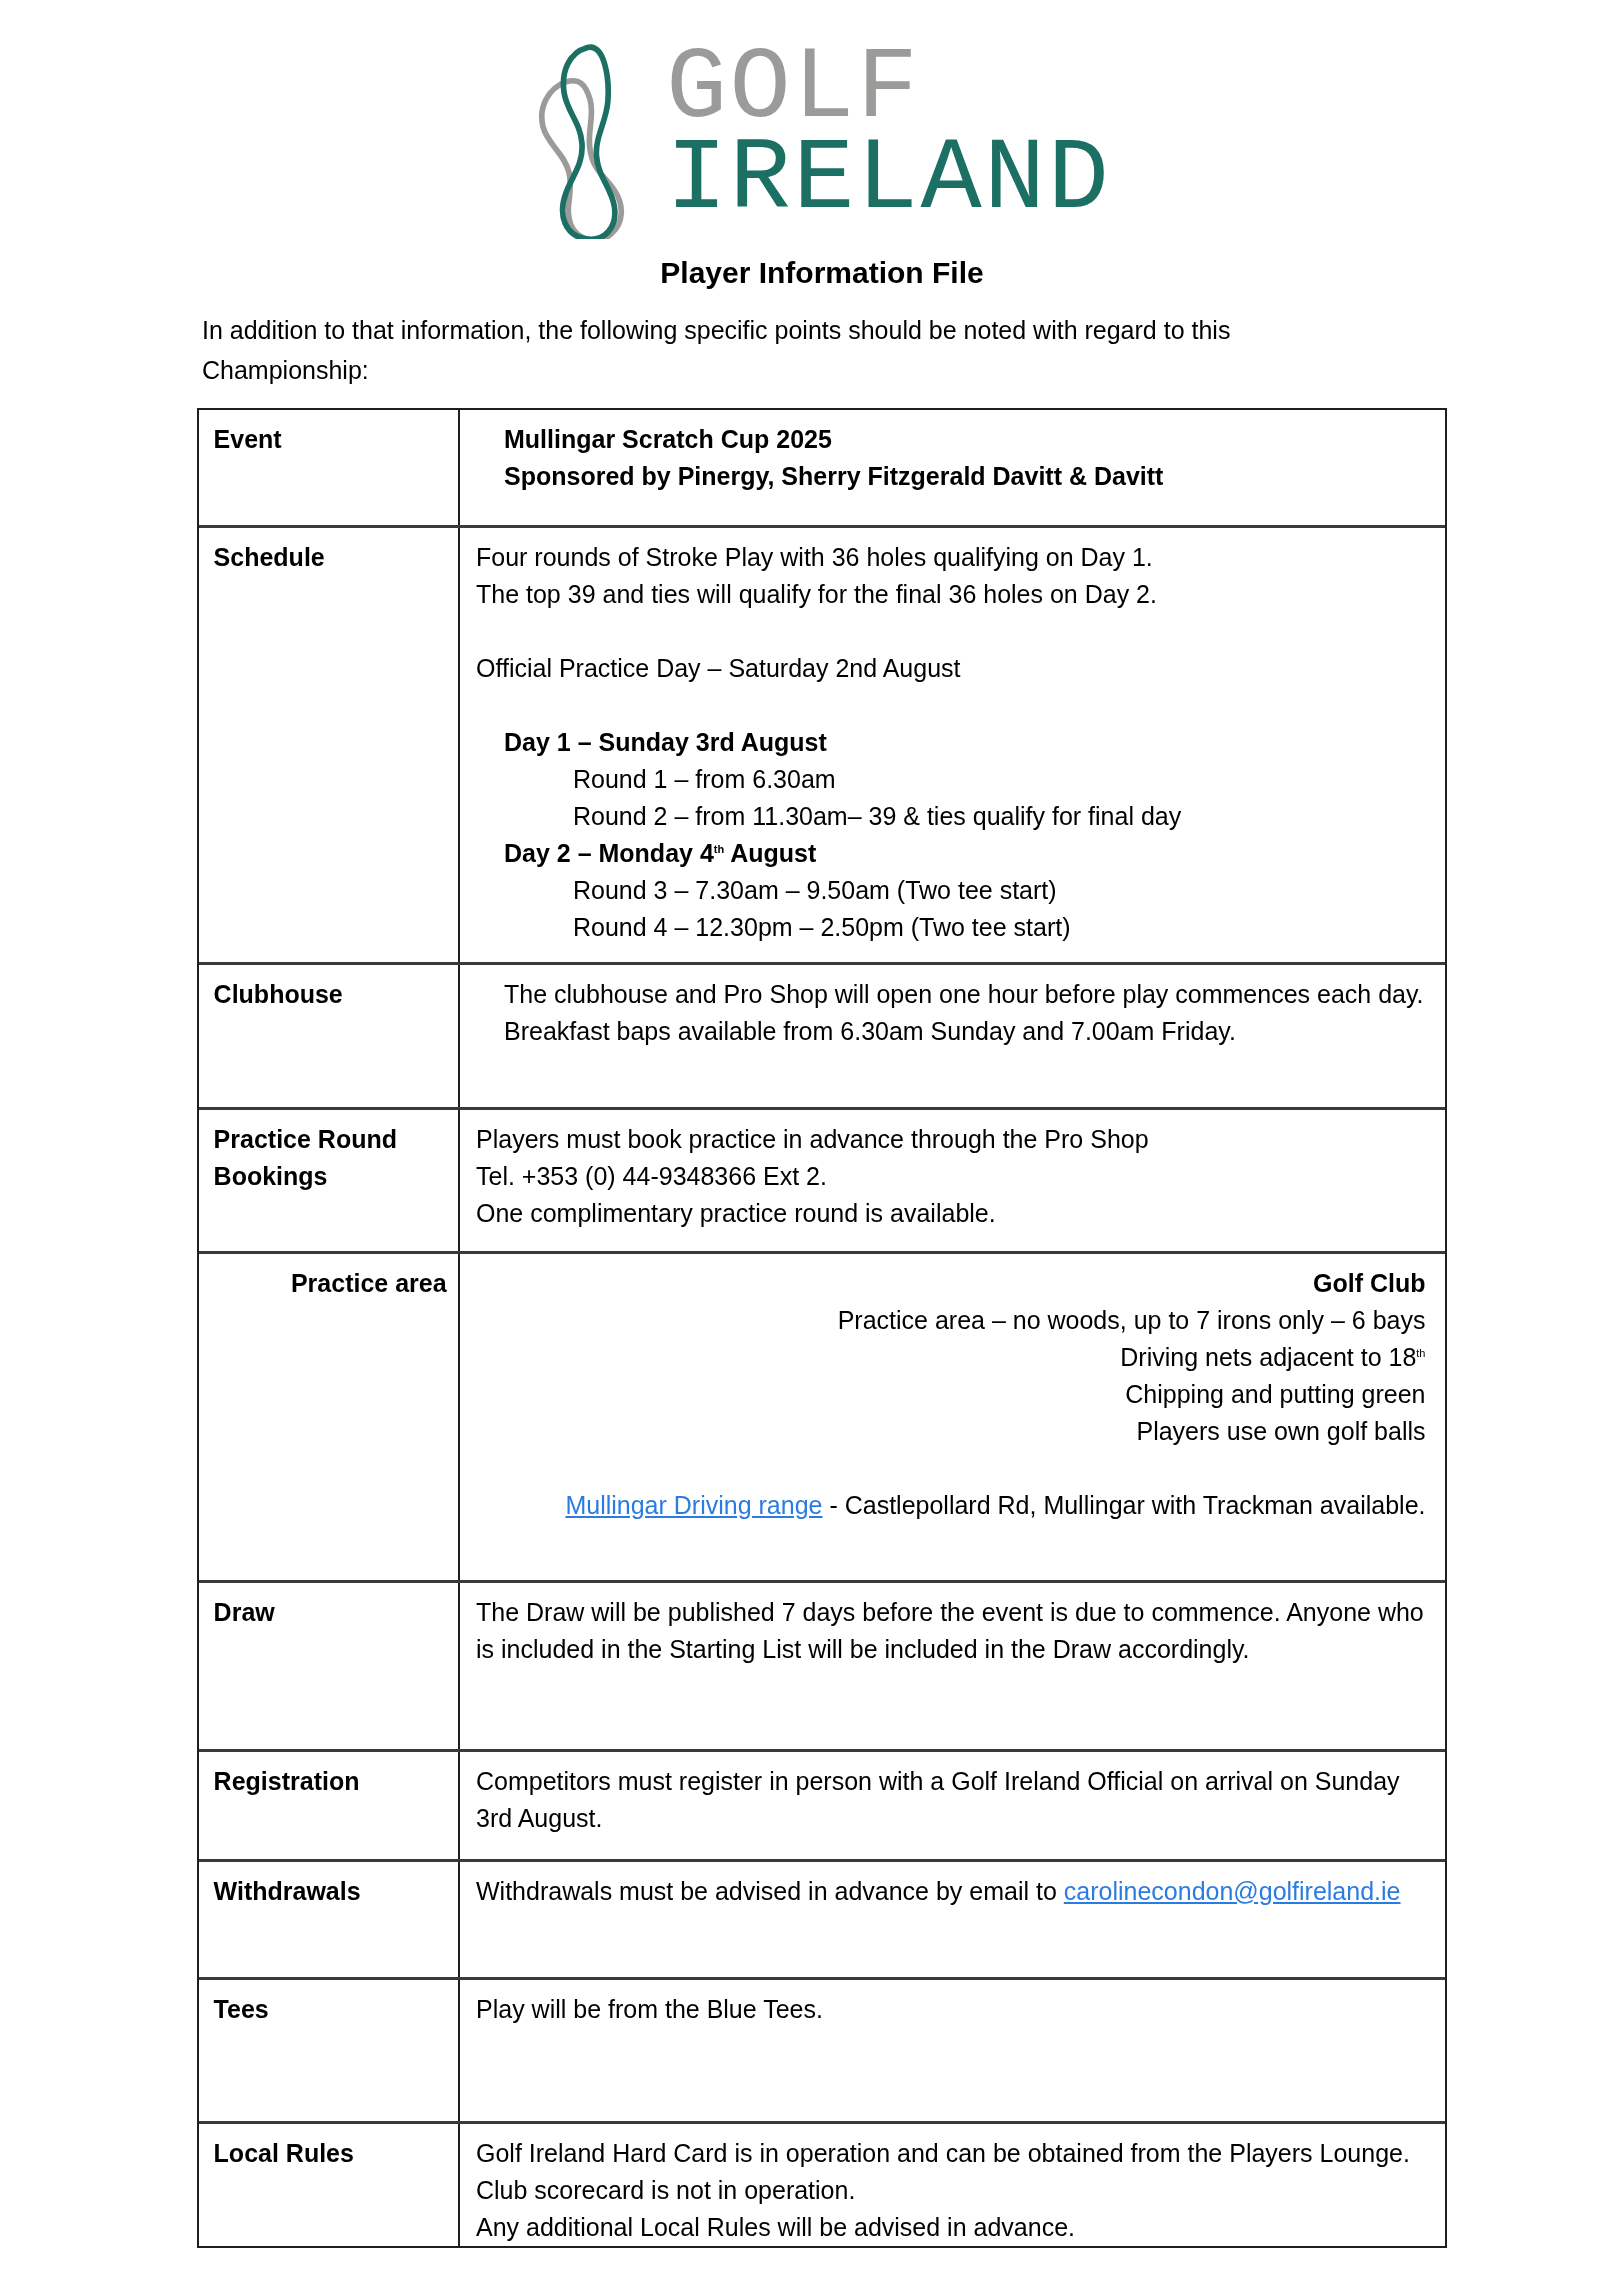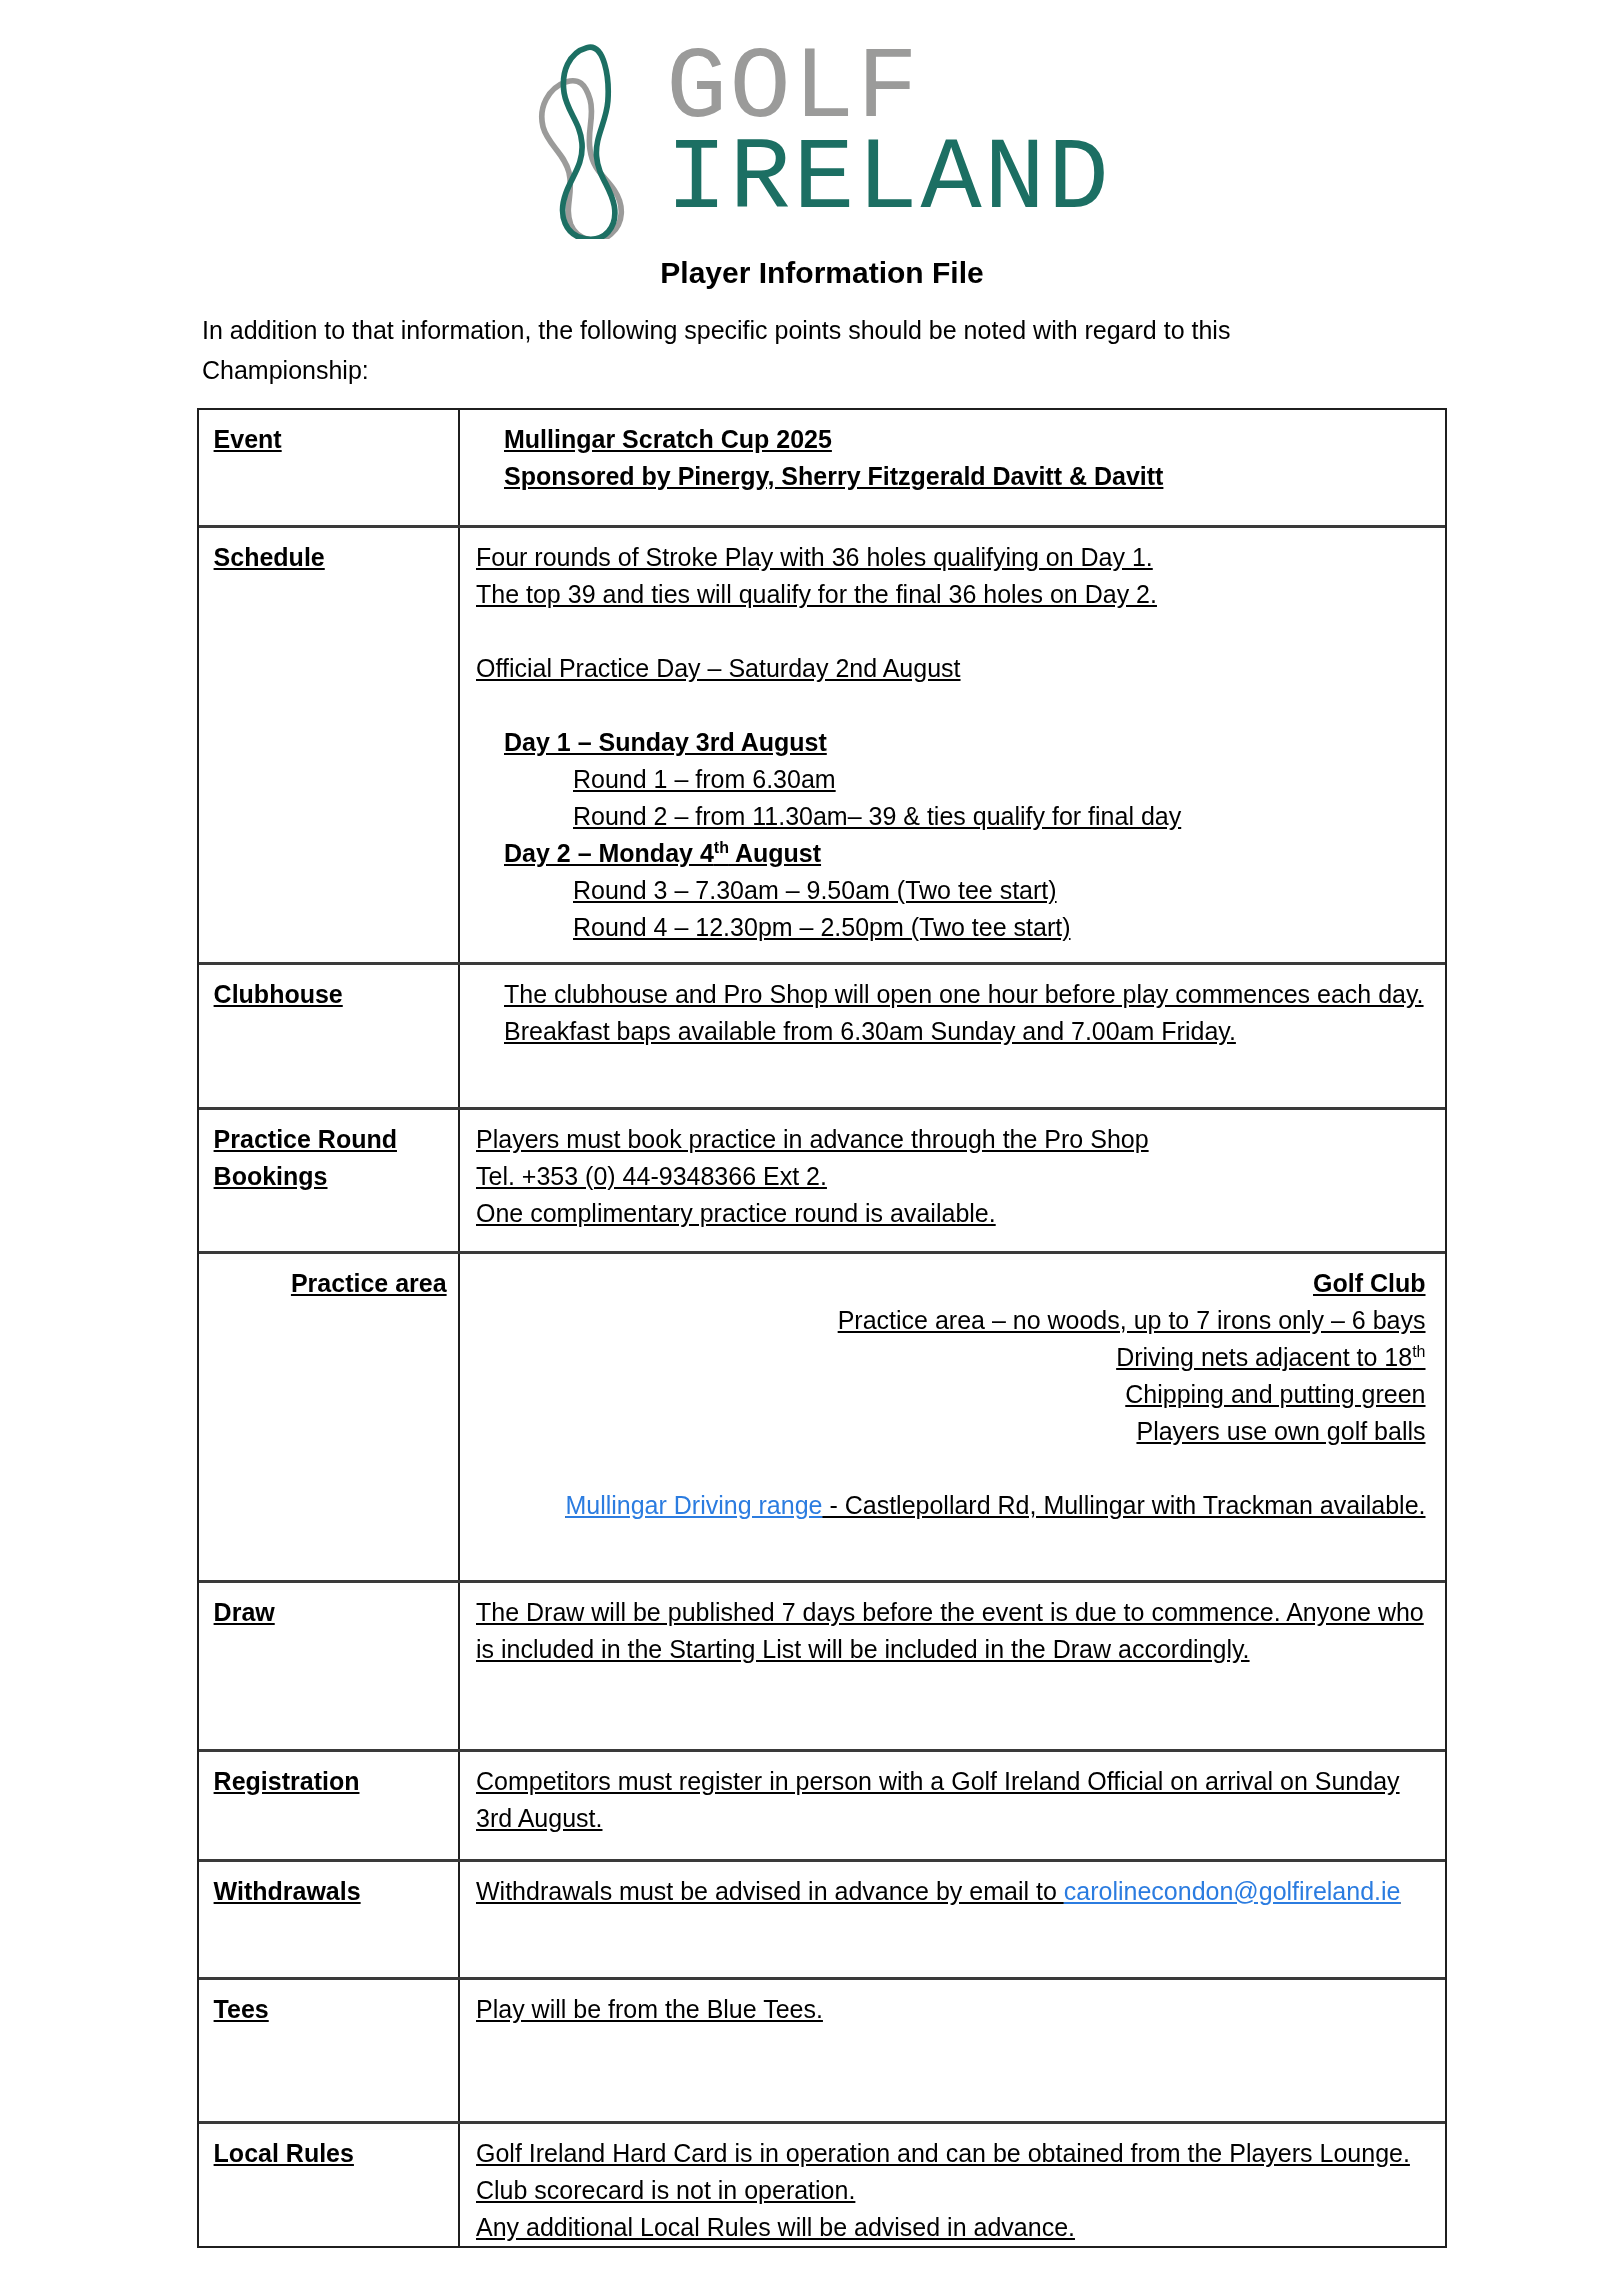--- a/index.html
+++ b/index.html
@@ -25,37 +25,36 @@
   .intro{
     position:absolute;top:310px;left:202px;width:1185px;
     font-size:25px;line-height:40px;
   }
   
   .info-table{
     position:absolute;top:408px;left:197px;width:1250px;
     border:2.4px solid #1f1f1f;
     box-sizing:border-box;
     background:#fff;
-    text-decoration:underline;
   }
   .row{display:flex;box-sizing:border-box;}
   .row + .row{border-top:3.2px solid #3a3a3a;}
   .cell{box-sizing:border-box;font-size:25px;line-height:37px;}
   .cell.label{
     width:261px;flex:0 0 261px;
     border-right:2.4px solid #1f1f1f;
     padding:10.5px 11.4px 0 14.6px;
     font-weight:bold;
   }
   .cell.content{flex:1;padding:10.5px 19.5px 0 16px;}
   .line{margin:0;}
   .line.b{font-weight:bold;margin-left:28px;}
   .line.ind{padding-left:97px;}
   .spacer{height:37px;}
-  sup{font-size:16px;line-height:0;vertical-align:super;}
+  sup{font-size:11px;line-height:0;vertical-align:super;}
   a.link{text-decoration:underline;cursor:pointer;}
   
   .row:nth-child(1){min-height:115px;}
   .row:nth-child(2){min-height:437px;}
   .row:nth-child(3){min-height:145px;gap:28px;}
   .row:nth-child(4){min-height:144px;}
   .row:nth-child(5){min-height:329px;text-align:right;}
   .row:nth-child(6){min-height:169px;}
   .row:nth-child(7){min-height:110px;}
   .row:nth-child(8){min-height:118px;}

